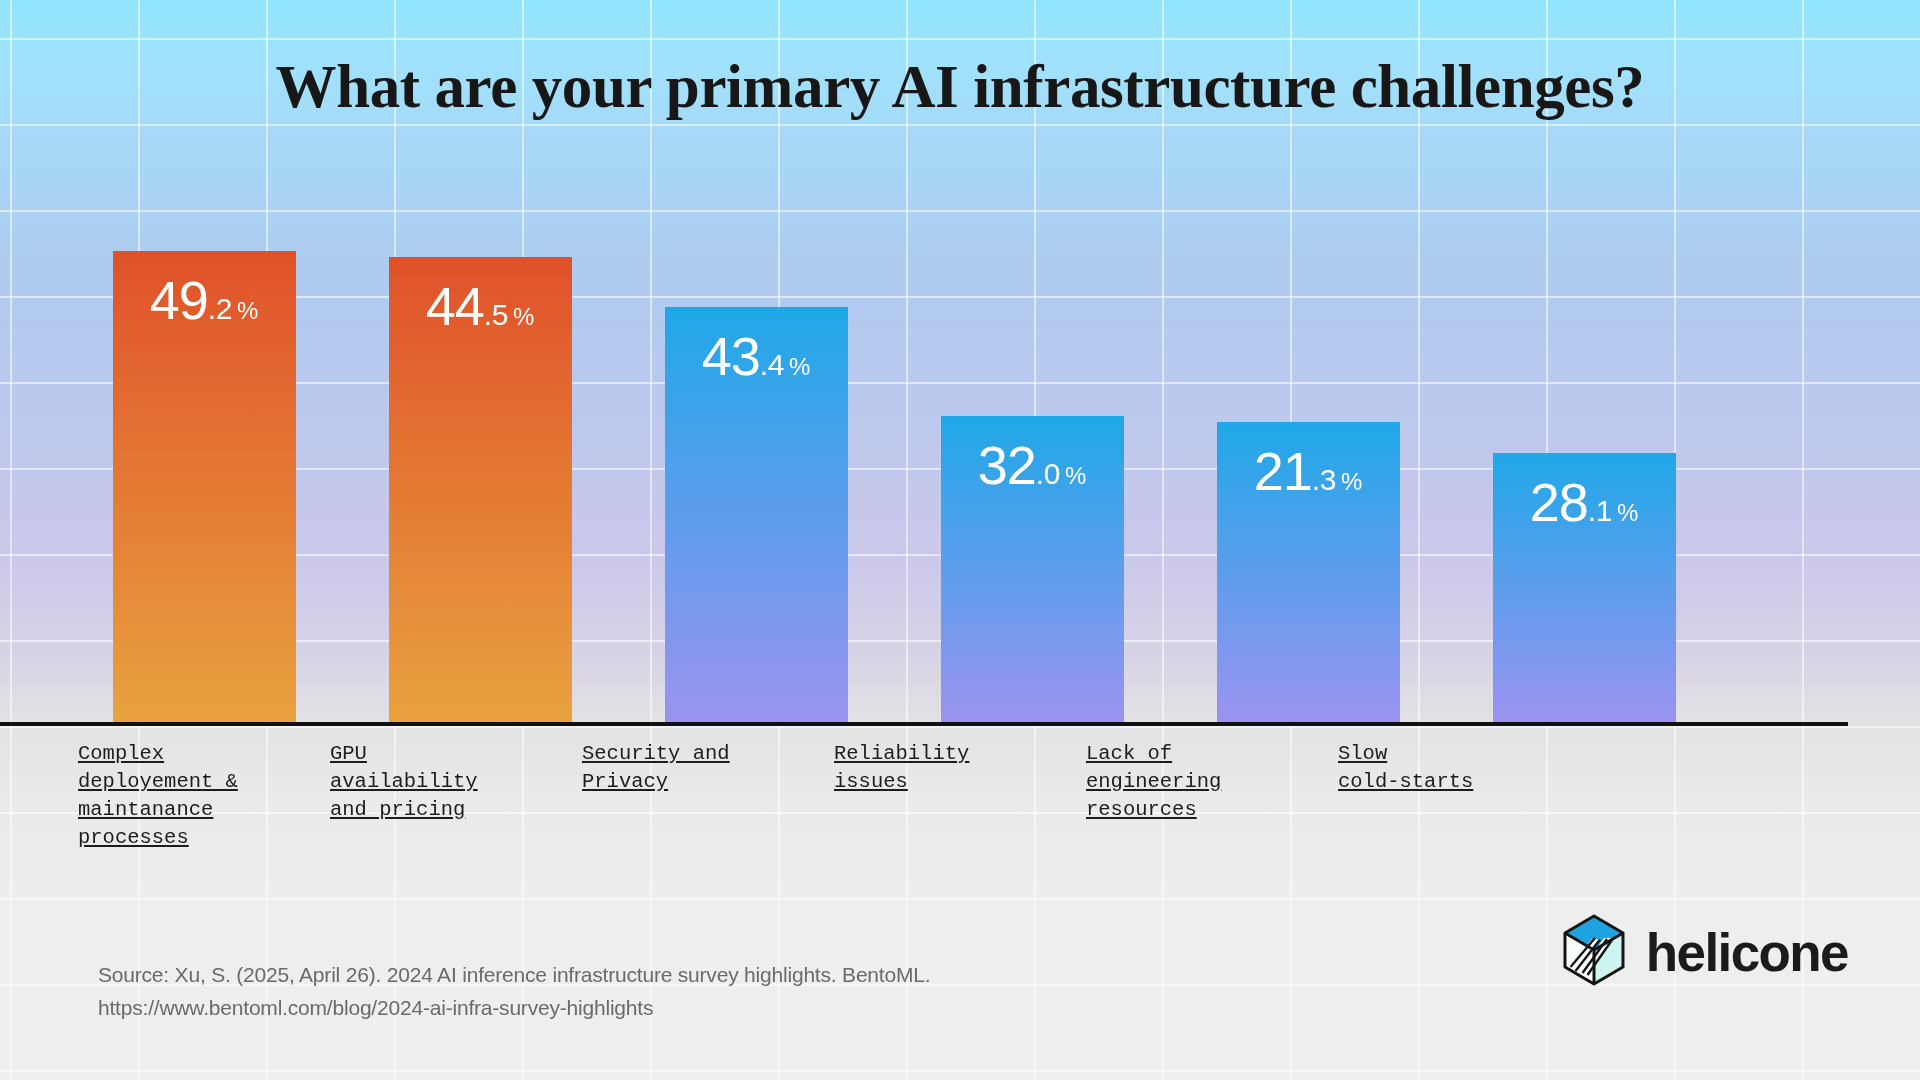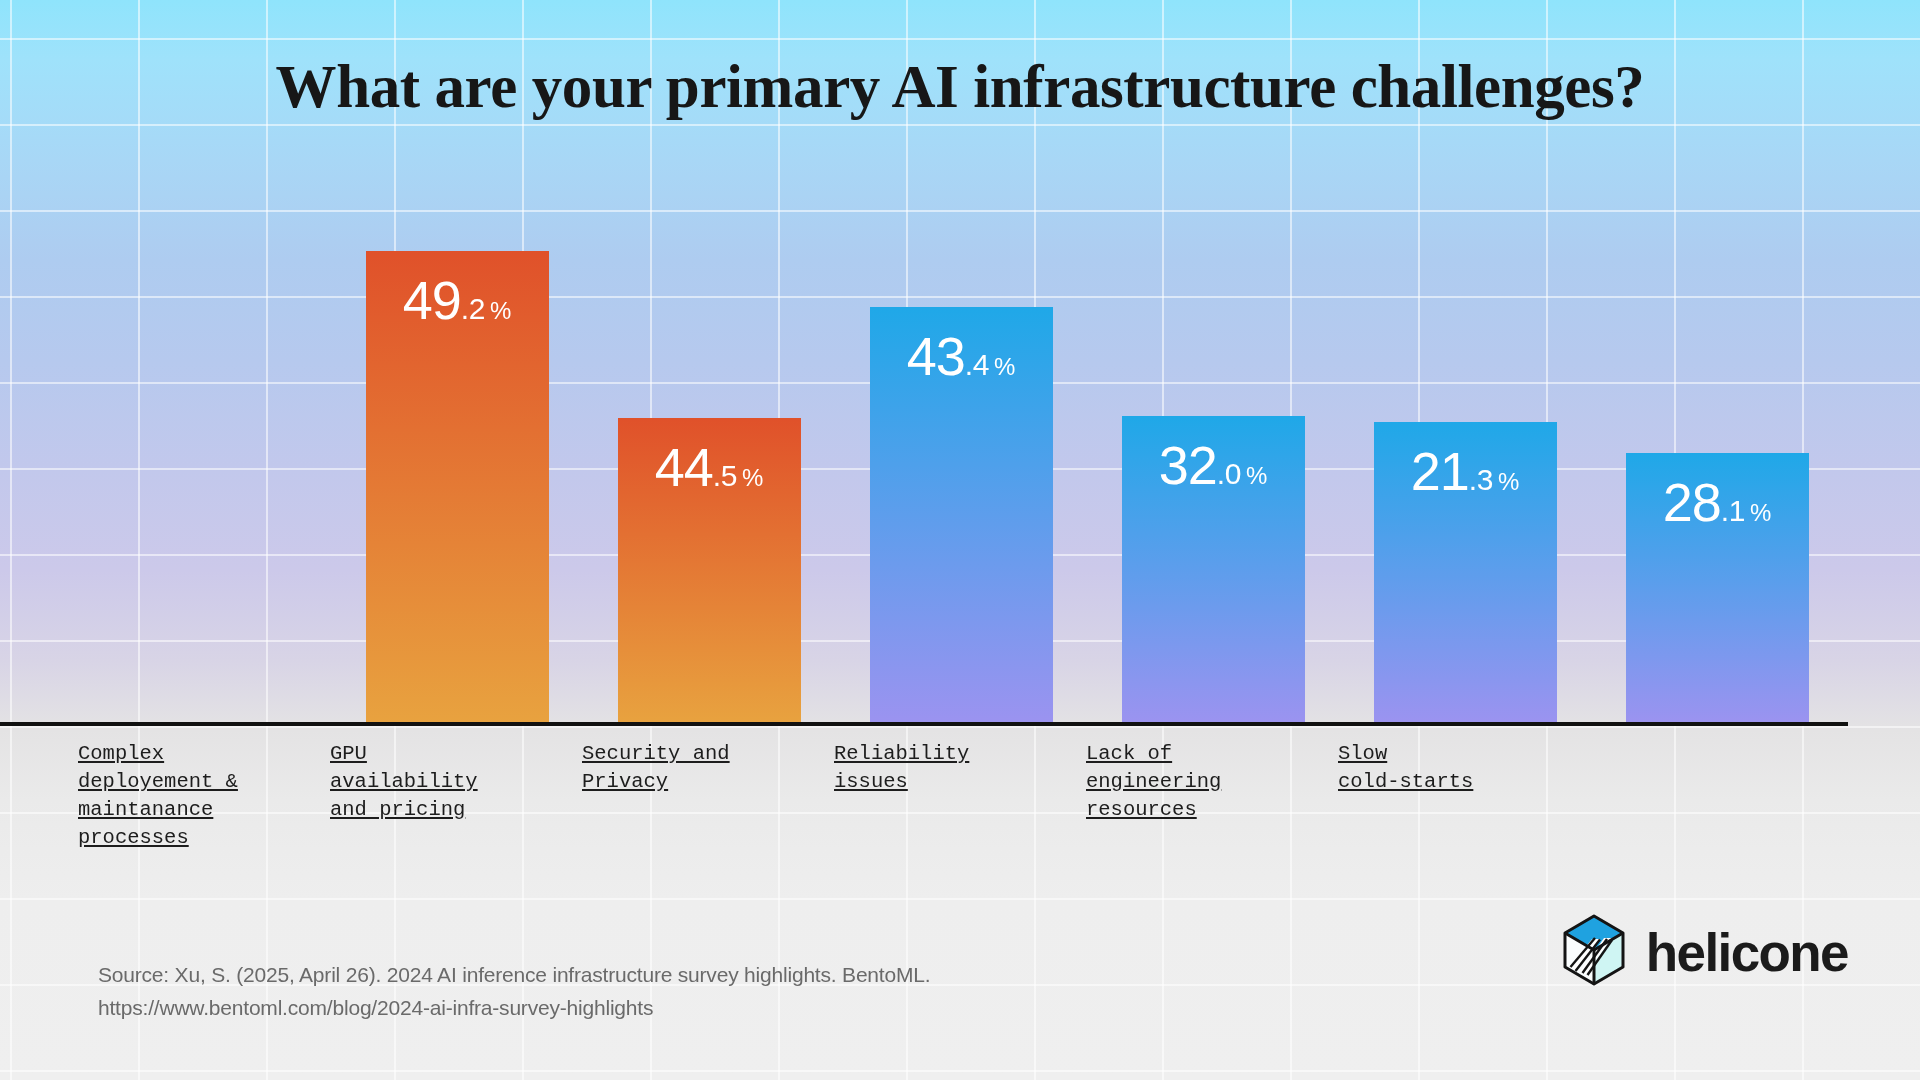--- a/index.html
+++ b/index.html
@@ -69,21 +69,22 @@
   }
 
   #bars {
     position: absolute;
     left: 0;
     bottom: 0;
     width: 100%;
     height: 100%;
     display: flex;
     align-items: flex-end;
-    justify-content: flex-end;
+    justify-content: flex-start;
+    gap: 24px;
   }
 
   .bar-slot {
     position: relative;
     height: 100%;
     display: flex;
     align-items: flex-end;
     justify-content: center;
   }
 
@@ -186,21 +187,21 @@
   <div id="title">What are your primary AI infrastructure challenges?</div>
 
   <div id="plot">
     <div id="bars">
         <div class="bar-slot" style="width: 252px;">
           <div class="bar" title="49.2%" style="width: 183px; height: 470.916px; background: linear-gradient(rgb(224, 81, 42) 0%, rgb(232, 162, 63) 100%);">
             <div class="bar-value"><span class="v-int">49</span><span class="v-dec">.2</span><span class="v-pct">%</span></div>
           </div>
         </div>
         <div class="bar-slot" style="width: 252px;">
-          <div class="bar" title="44.5%" style="width: 183px; height: 304px; background: linear-gradient(rgb(224, 81, 42) 0%, rgb(232, 162, 63) 100%); margin-top: 48px;">
+          <div class="bar" title="44.5%" style="width: 183px; height: 465px; background: linear-gradient(rgb(224, 81, 42) 0%, rgb(232, 162, 63) 100%); margin-top: 48px;">
             <div class="bar-value"><span class="v-int">44</span><span class="v-dec">.5</span><span class="v-pct">%</span></div>
           </div>
         </div>
         <div class="bar-slot" style="width: 252px;">
           <div class="bar" title="43.4%" style="width: 183px; height: 415.402px; background: linear-gradient(rgb(31, 168, 232) 0%, rgb(155, 147, 240) 100%);">
             <div class="bar-value"><span class="v-int">43</span><span class="v-dec">.4</span><span class="v-pct">%</span></div>
           </div>
         </div>
         <div class="bar-slot" style="width: 252px;">
           <div class="bar" title="32%" style="width: 183px; height: 306.287px; background: linear-gradient(rgb(31, 168, 232) 0%, rgb(155, 147, 240) 100%);">

